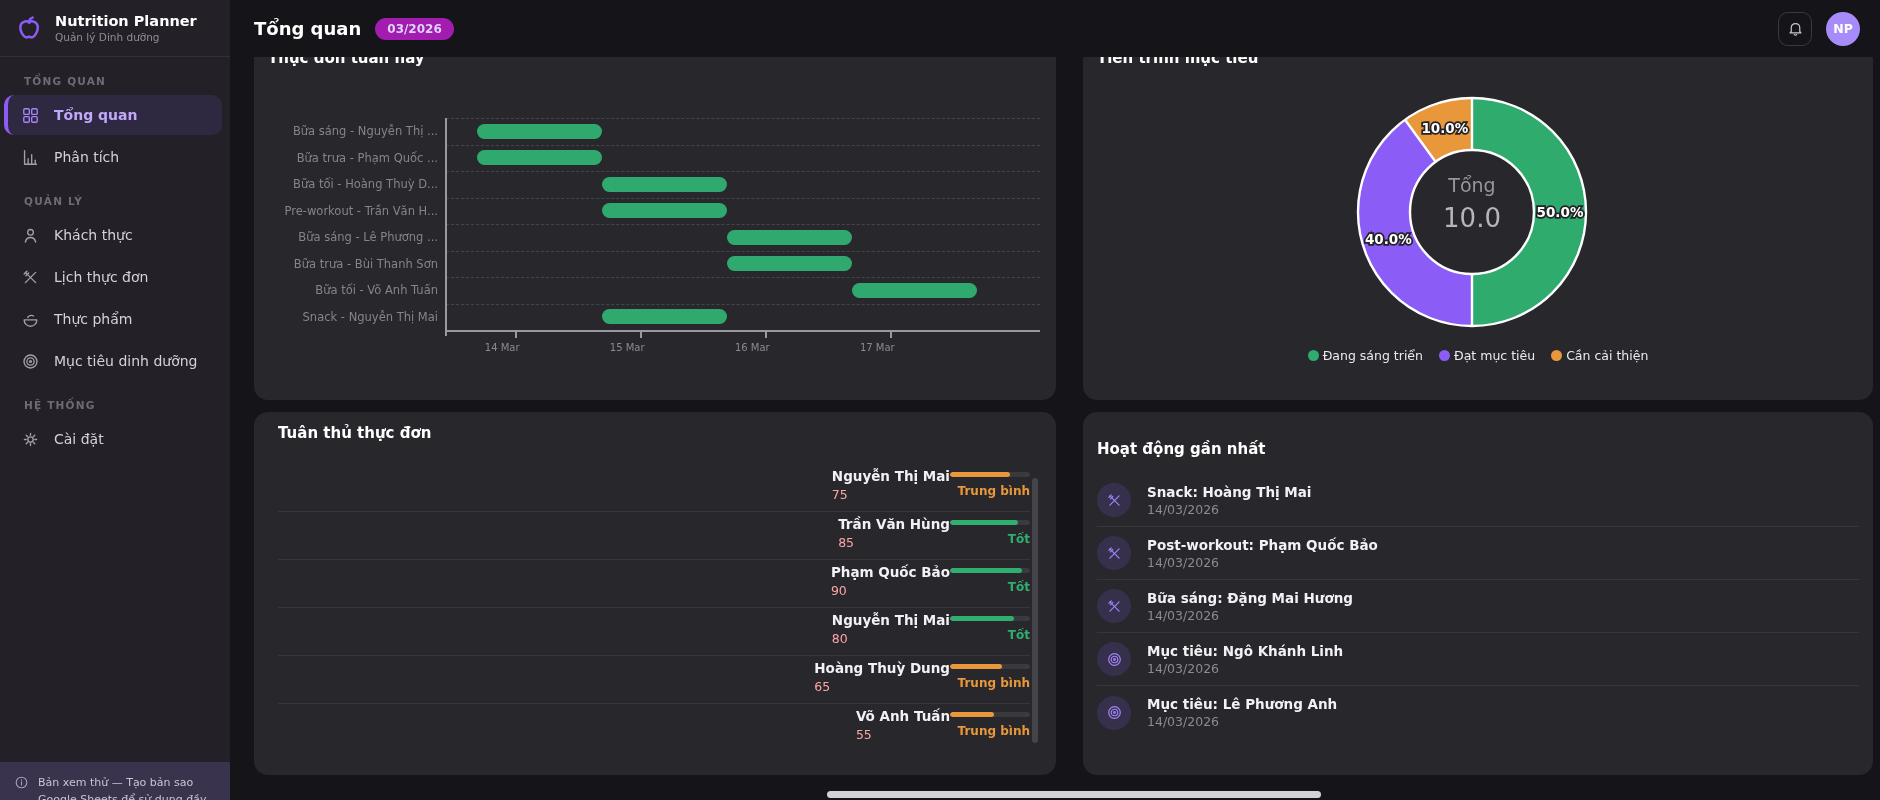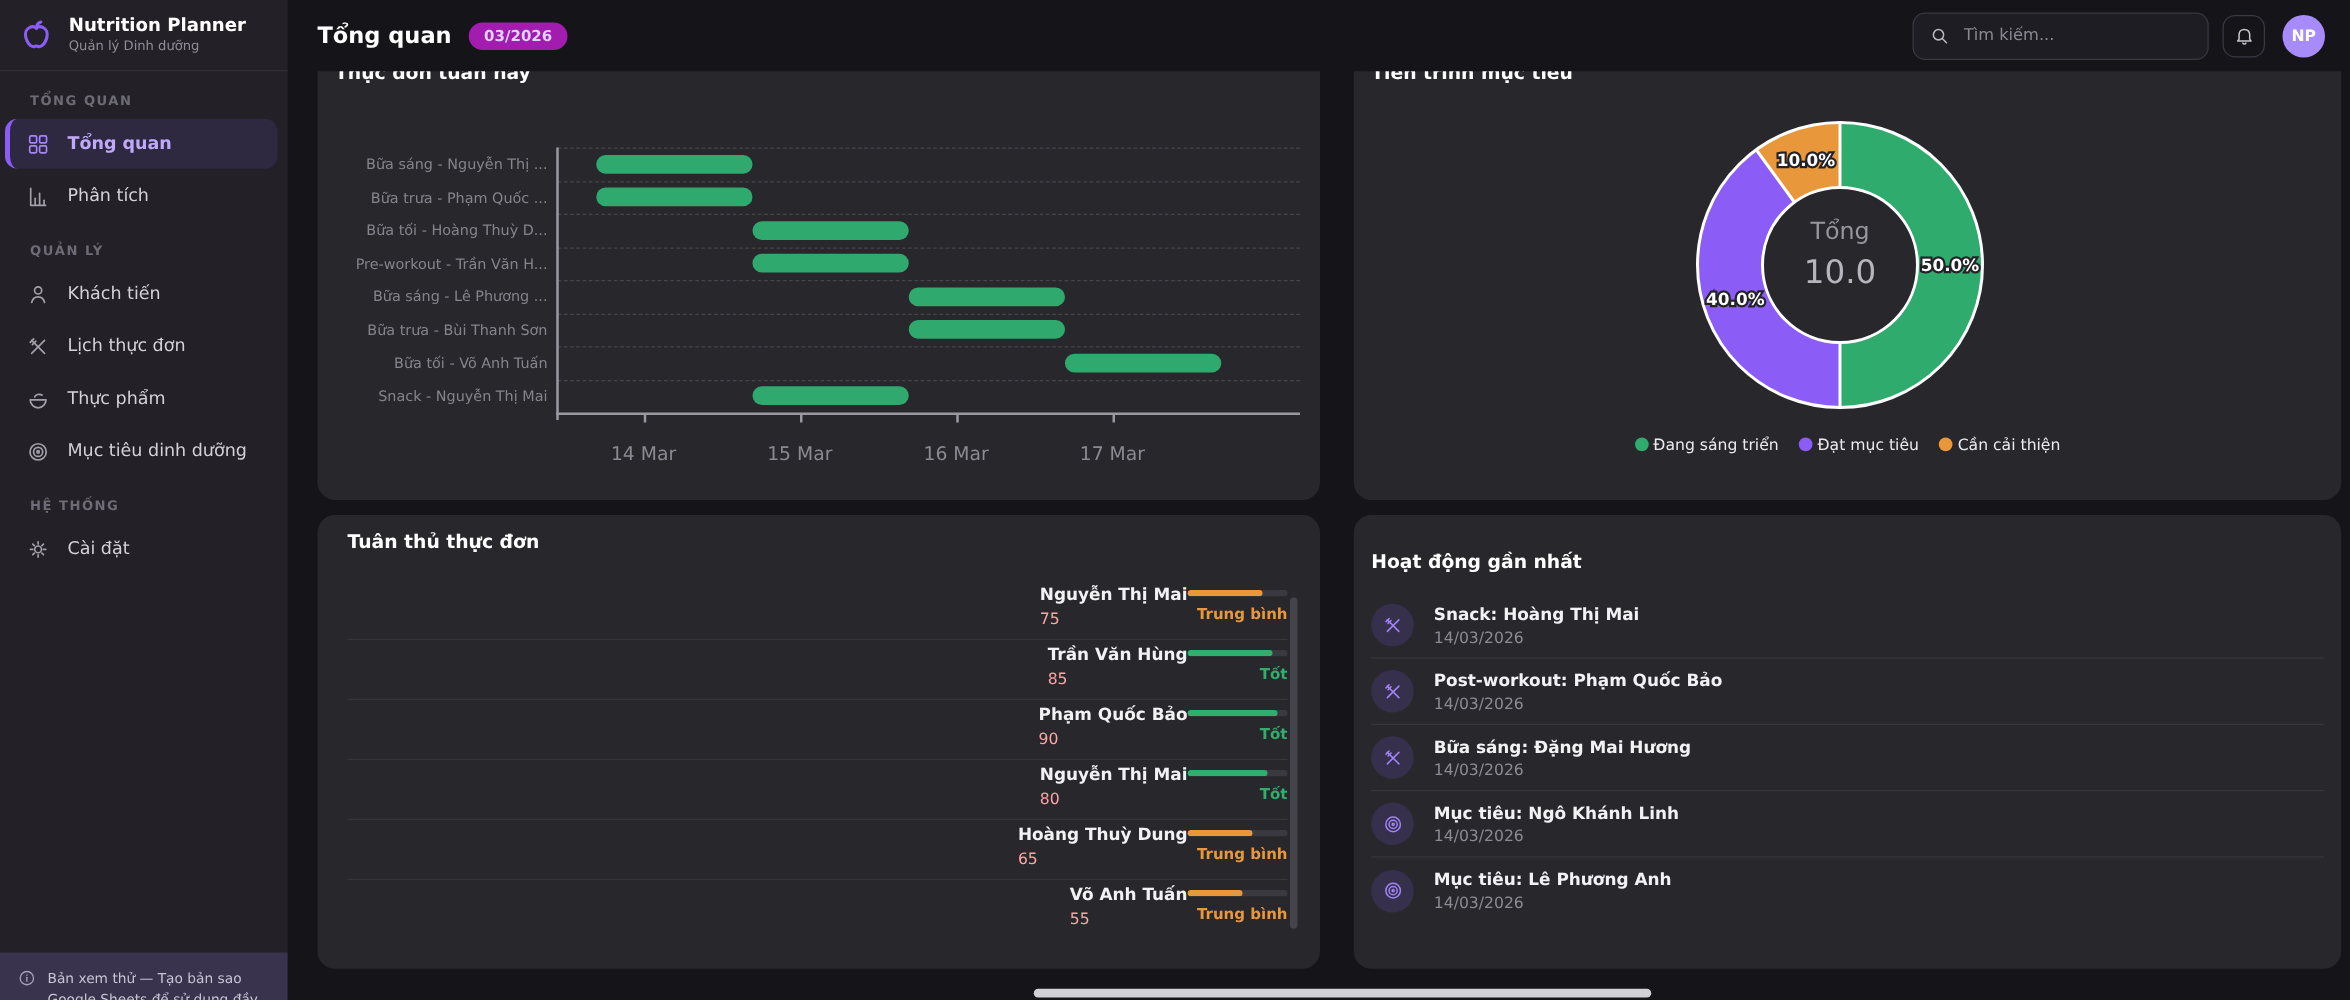--- a/index.html
+++ b/index.html
@@ -61,22 +61,22 @@
 
   
   #gantt{position:absolute;left:192px;top:102px;width:584px;height:212px;}
   .g-line{position:absolute;left:0;width:594px;border-top:1px dashed #46454c;}
   .g-label{position:absolute;right:592px;width:200px;text-align:right;font-size:11.5px;color:#85848c;
     transform:translateY(-50%);white-space:nowrap;}
   .g-bar{position:absolute;height:15px;border-radius:7.5px;background:#2fa96d;}
   .g-axis-v{position:absolute;left:-1px;top:0;width:2px;height:218px;background:#9a99a1;}
   .g-axis-h{position:absolute;left:-1px;top:212px;width:595px;height:2px;background:#9a99a1;}
   .g-tick{position:absolute;top:214px;width:2px;height:6px;background:#9a99a1;}
-  .g-tick-label{position:absolute;top:236px;width:60px;margin-left:-30px;text-align:center;
-    font-size:15px;color:#8b8a92;}
+  .g-tick-label{position:absolute;top:224px;width:60px;margin-left:-30px;
+    font-size:10px;color:#8b8a92;}
 
   
   #donut-svg{position:absolute;left:0;top:0;}
   .slice-label{font-size:13.5px;font-weight:bold;fill:#fff;stroke:#232227;stroke-width:3.5px;
     paint-order:stroke;text-anchor:middle;font-family:inherit;}
   .donut-center{position:absolute;left:309px;top:158px;width:160px;text-align:center;pointer-events:none;}
   .donut-center-label{font-size:19px;color:#97959d;}
   .donut-center-value{font-size:26px;color:#b6b4bc;margin-top:7px;}
   .donut-legend{position:absolute;left:0;top:332px;width:100%;display:flex;justify-content:center;
     align-items:center;gap:16px;}
@@ -142,21 +142,21 @@
             <path d="M18 20v-4.5"></path>
           </svg>
           <span>Phân tích</span>
         </div>
         <div class="nav-sec">QUẢN LÝ</div>
         <div class="nav-item">
           <svg class="icn" viewBox="0 0 24 24">
             <circle cx="12" cy="8" r="3.6"></circle>
             <path d="M5.5 20.2c.9-3.8 3.5-5.7 6.5-5.7s5.6 1.9 6.5 5.7"></path>
           </svg>
-          <span>Khách tiến</span>
+          <span>Khách thực</span>
         </div>
         <div class="nav-item">
           <svg class="icn" viewBox="0 0 24 24">
             <path d="M5.5 5.5l13 13"></path>
             <path d="M18.5 5.5l-13 13"></path>
             <path d="M4 7.5L7.5 4"></path>
             <path d="M6.2 9.7L9.7 6.2"></path>
           </svg>
           <span>Lịch thực đơn</span>
         </div>
@@ -191,27 +191,20 @@
           <path d="M12 7.8v.4"></path>
       </svg>
       <span>Bản xem thử — Tạo bản sao Google Sheets để sử dụng đầy đủ</span>
     </div>
   </aside>
 
   <header class="topbar">
     <span class="page-title">Tổng quan</span>
     <span class="badge">03/2026</span>
     <span class="topbar-spacer"></span>
-    <div class="search-box">
-      <svg class="icn" viewBox="0 0 24 24">
-        <circle cx="11" cy="11" r="5.8"></circle>
-          <path d="M15.3 15.3L20 20"></path>
-      </svg>
-      <input type="text" placeholder="Tìm kiếm..." style="">
-    </div>
     <button class="bell-btn">
       <svg class="icn" viewBox="0 0 24 24">
         <path d="M18 16v-5.2C18 7.4 15.6 5 12 5s-6 2.4-6 5.8V16l-1.6 2.2h15.2z"></path>
         <path d="M10.3 20.5a1.9 1.9 0 0 0 3.4 0"></path>
       </svg>
     </button>
     <div class="avatar">NP</div>
   </header>
 
   <section class="card" id="card-gantt">

